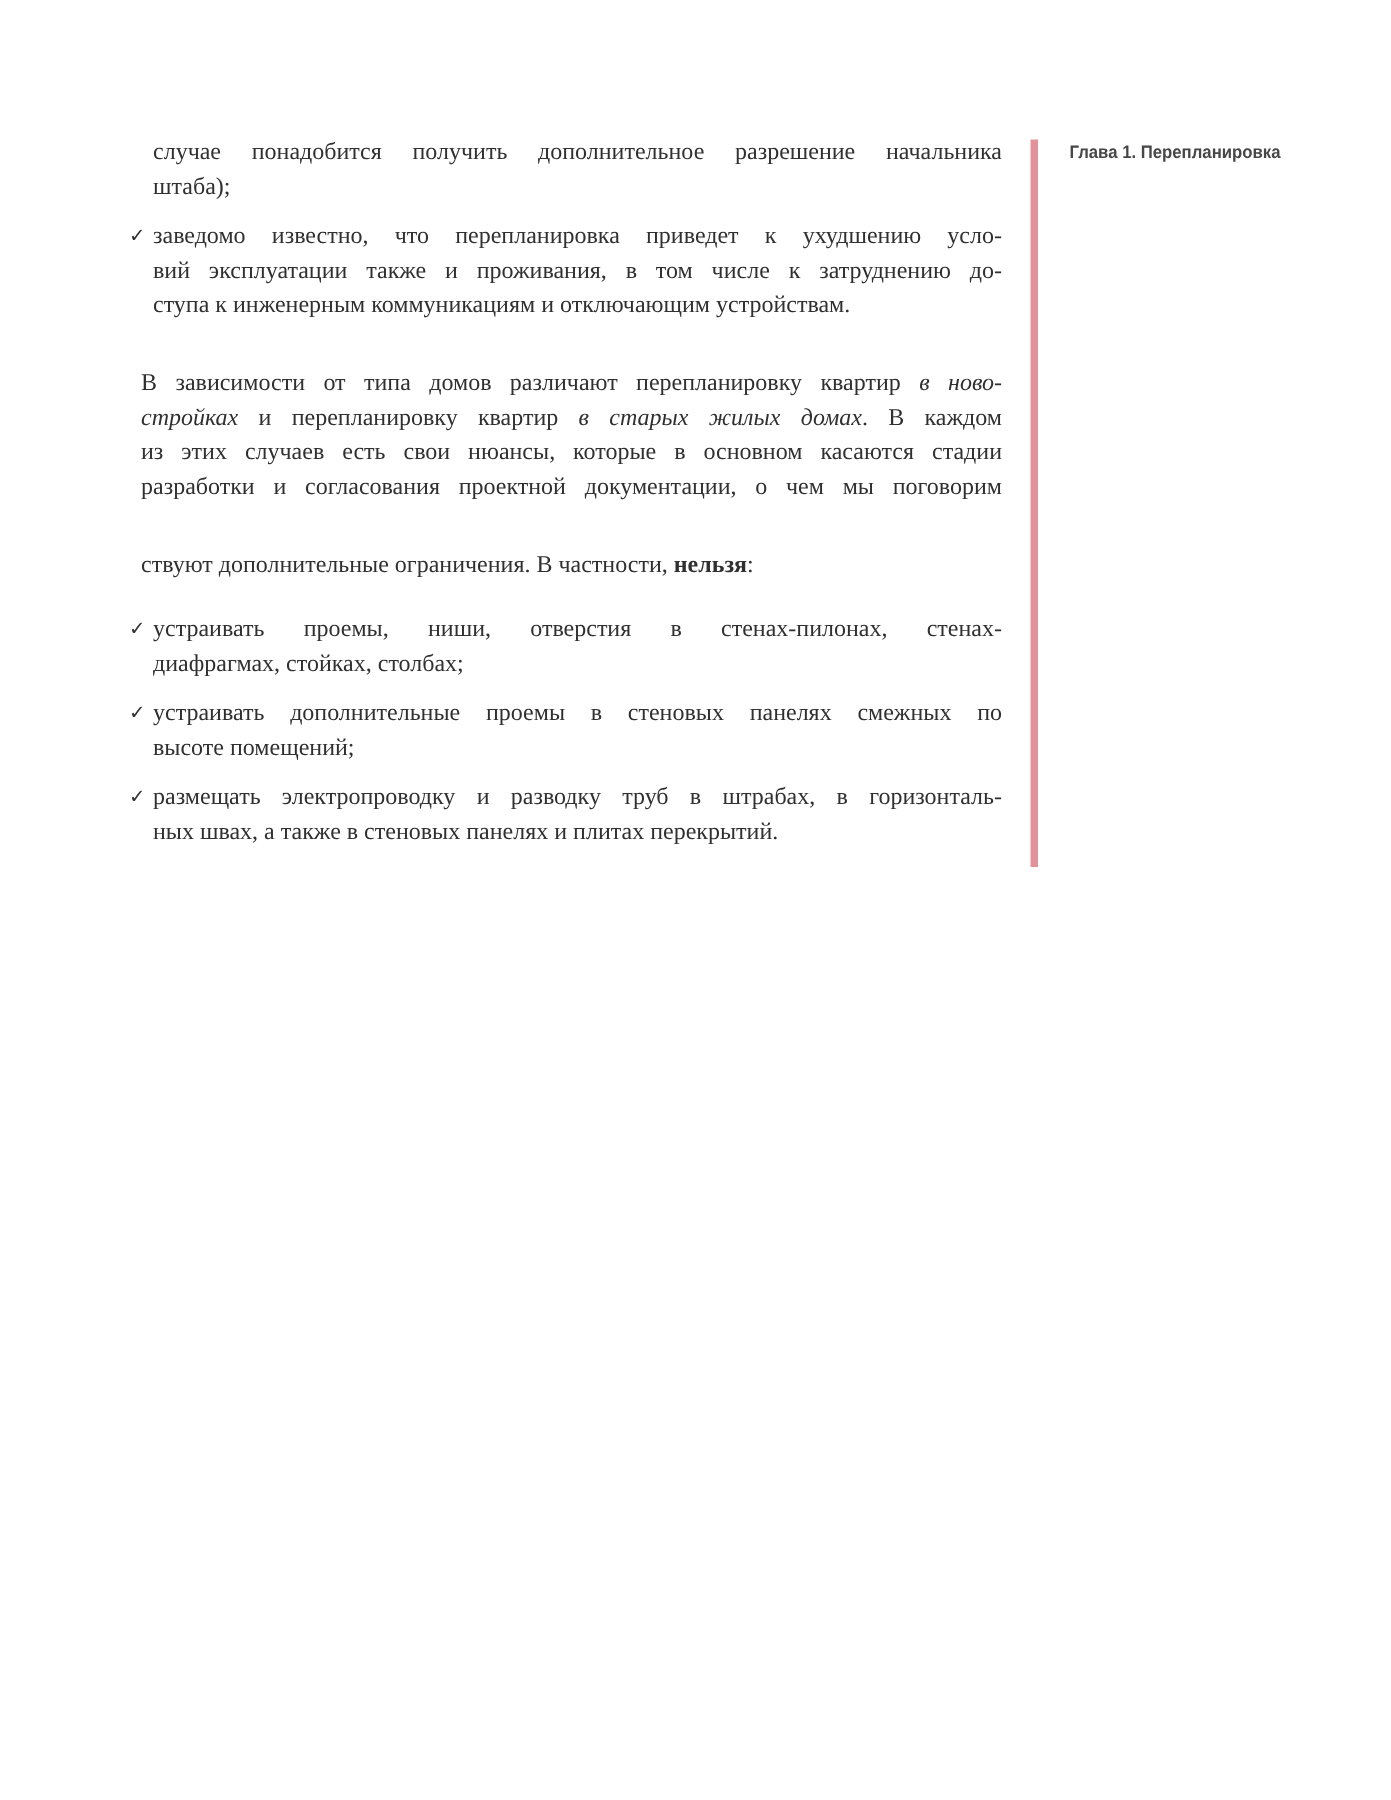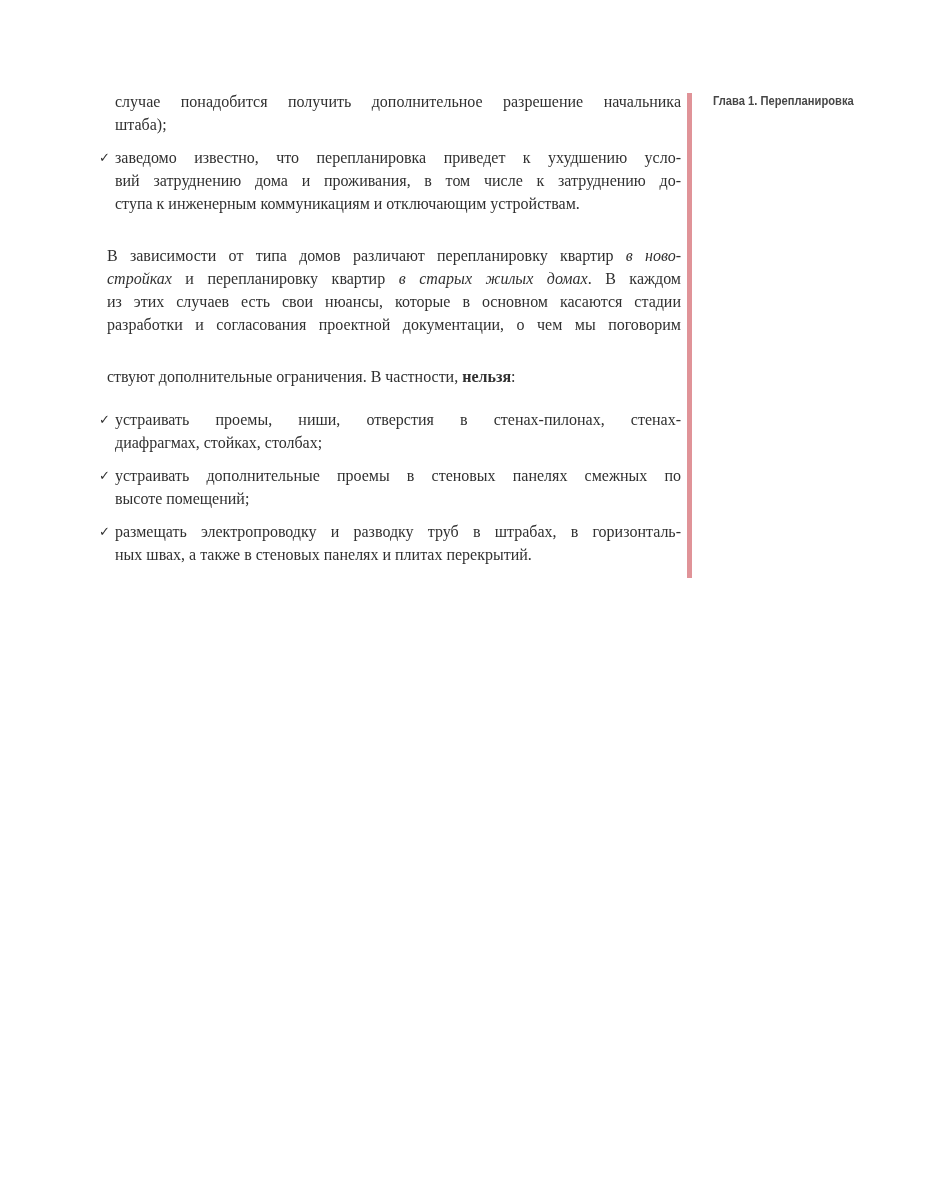--- a/index.html
+++ b/index.html
@@ -7,21 +7,21 @@
     width: 927px; height: 1200px;
     background: #ffffff;
     position: relative;
     font-family: "Liberation Serif", "DejaVu Serif", serif;
     overflow: hidden;
   }
   .page { position: absolute; inset: 0; background: #ffffff; }
 
   .content {
     position: absolute;
-    left: 107px; top: 90px;
+    left: 94px; top: 90px;
     width: 574px;
     font-size: 16px;
     line-height: 23px;
     color: #303030;
   }
   .block { margin-top: 0; }
   .block.paragraph { margin-top: 29px; }
   .block.list-item { margin-top: 10px; position: relative; padding-left: 8px; }
   .block.list-item-continuation { margin-top: 0; position: relative; padding-left: 8px; }
   .block:first-child { margin-top: 0; }
@@ -66,21 +66,21 @@
 
 <div class="page">
   <div class="content" style="color: rgb(48, 48, 48);">
       <div class="block list-item-continuation">
         <div class="line"><span>случае понадобится получить дополнительное разрешение начальника</span></div>
         <div class="line last"><span>штаба);</span></div>
       </div>
       <div class="block list-item">
         <span class="check">✓</span>
         <div class="line"><span>заведомо известно, что перепланировка приведет к ухудшению усло-</span></div>
-        <div class="line"><span>вий затруднению дома и проживания, в том числе к затруднению до-</span></div>
+        <div class="line"><span>вий эксплуатации также и проживания, в том числе к затруднению до-</span></div>
         <div class="line last"><span>ступа к инженерным коммуникациям и отключающим устройствам.</span></div>
       </div>
       <div class="block paragraph">
         <div class="line"><span>В зависимости от типа домов различают перепланировку квартир </span><span class="i">в ново-</span></div>
         <div class="line"><span class="i">стройках</span><span> и перепланировку квартир </span><span class="i">в старых жилых домах</span><span>. В каждом</span></div>
         <div class="line"><span>из этих случаев есть свои нюансы, которые в основном касаются стадии</span></div>
         <div class="line"><span>разработки и согласования проектной документации, о чем мы поговорим</span></div>
       </div>
       <div class="block paragraph">
         <div class="line last"><span>ствуют дополнительные ограничения. В частности, </span><span class="b">нельзя</span><span>:</span></div>

